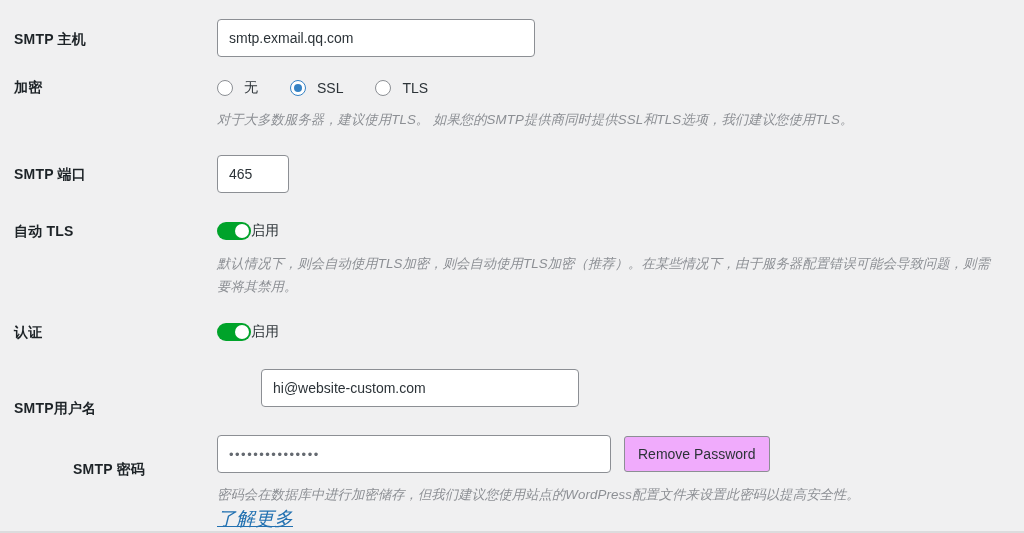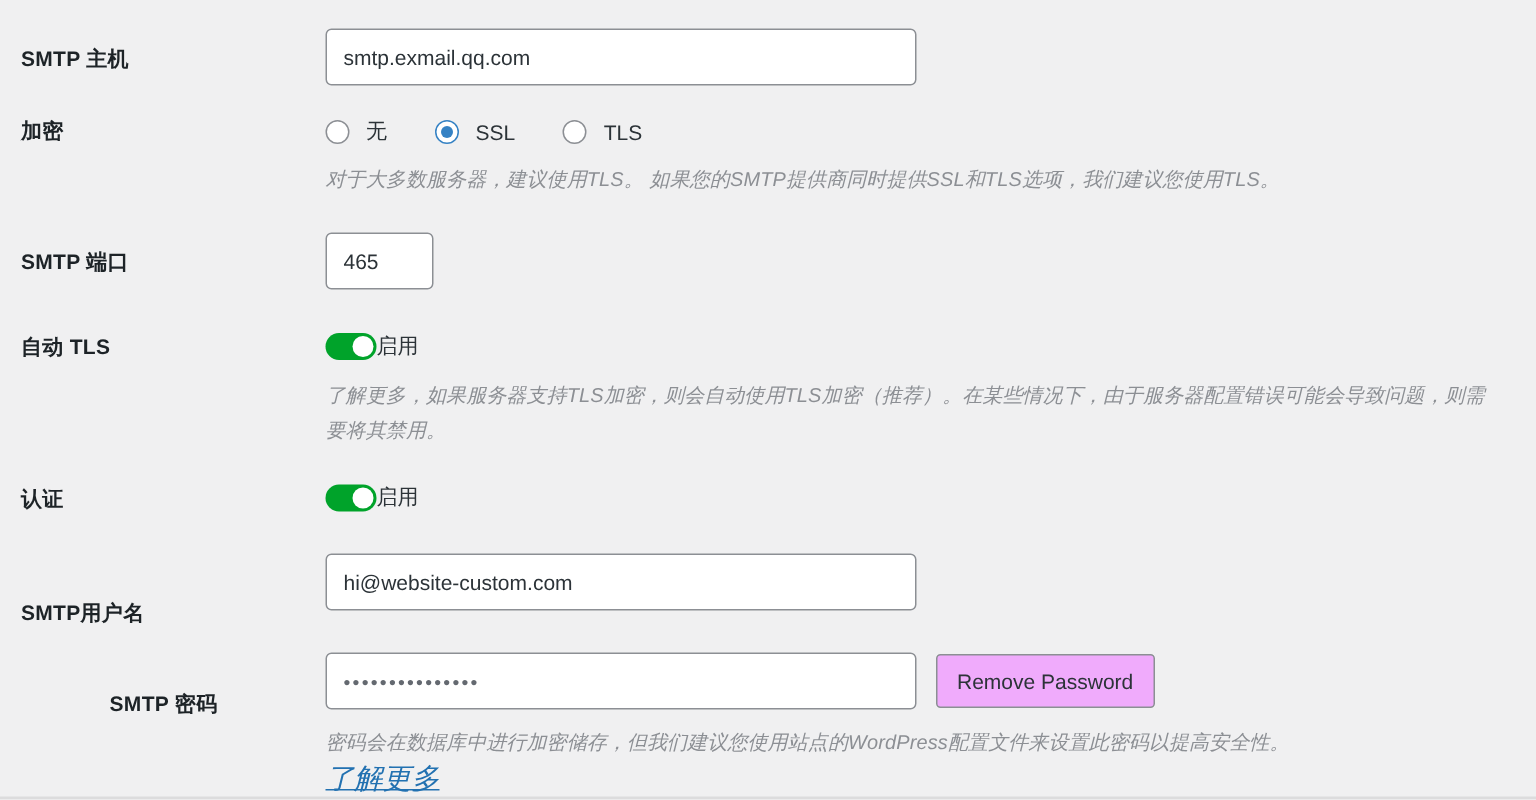--- a/index.html
+++ b/index.html
@@ -53,21 +53,21 @@
     height: 38px;
     font-family: "Liberation Sans", "DejaVu Sans", sans-serif;
     font-size: 14px;
     color: #2c3338;
     padding: 0 11px;
     line-height: 36px;
     box-shadow: 0 0 0 transparent;
     display: block;
     outline: none;
   }
-  .txt.wide { width: 394px; }
+  .txt.wide { width: 318px; }
   .txt.port { width: 72px; }
   .txt.pw   { width: 394px; letter-spacing: 1.5px; color: #646970; font-size: 13px; }
 
   
   .radios {
     display: flex;
     align-items: center;
     gap: 0;
     height: 20px;
   }
@@ -212,36 +212,36 @@
   </div>
 
   <div class="row" style="top:222px;">
     <div class="label" style="top:0px;">自动 TLS</div>
     <div class="field toggle-wrap" style="top:-1px;">
       <span class="toggle">
         <span class="knob"></span>
       </span>
       <span class="toggle-label">启用</span>
     </div>
-    <div class="desc w2" style="top:30px;">了解更多，如果服务器支持TLS加密，则会自动使用TLS加密（推荐）。在某些情况下，由于服务器配置错误可能会导致问题，则需要将其禁用。</div>
+    <div class="desc w2" style="top:30px;">默认情况下，则会自动使用TLS加密，则会自动使用TLS加密（推荐）。在某些情况下，由于服务器配置错误可能会导致问题，则需要将其禁用。</div>
   </div>
 
   <div class="row" style="top:323px;">
     <div class="label" style="top:0px;">认证</div>
     <div class="field toggle-wrap" style="top:-1px;">
       <span class="toggle">
         <span class="knob"></span>
       </span>
       <span class="toggle-label">启用</span>
     </div>
   </div>
 
   <div class="row" style="top:369px;">
     <div class="label" style="top:10px;margin-top:20px;">SMTP用户名</div>
-    <div class="field" style="top:0px;">
+    <div class="field" style="top:0px;margin-left:44px;">
       <input class="txt wide" type="text" value="hi@website-custom.com" style="">
     </div>
   </div>
 
   <div class="row" style="top:435px;">
     <div class="label" style="top:25px;text-align:center;">SMTP 密码</div>
     <div class="field" style="top:0px; display:flex; align-items:center; gap:13px;">
       <input class="txt pw" type="text" value="•••••••••••••••" style="">
       <button class="btn">Remove Password</button>
     </div>

